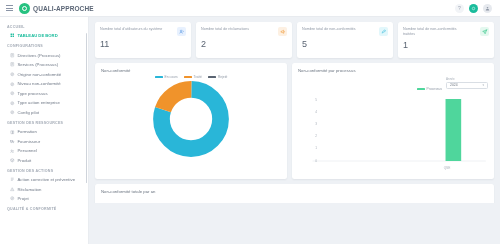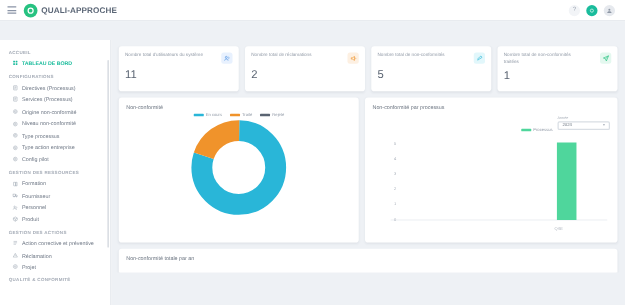--- a/index.html
+++ b/index.html
@@ -28,21 +28,21 @@
   .topbar-right { margin-left: auto; display: flex; align-items: center; gap: 5px; padding-right: 2px; }
   .ic-round {
     width: 9px; height: 9px; border-radius: 50%; background: #f2f4f7;
     display: flex; align-items: center; justify-content: center;
     font-size: 5px; color: #9aa3b0; cursor: pointer;
   }
   .ic-round.green { background: #1abc9c; color: #fff; }
   .ic-round.av { background: #e6e9ee; color: #8d96a4; }
 
   
-  .body-row { display: flex; height: 186px; margin-top: 15px; }
+  .body-row { display: flex; height: 186px; }
 
   
   .sidebar {
     width: 89px; background: #ffffff; height: 227px; overflow: hidden;
     position: relative; border-right: 1px solid #e9ecf0; padding-top: 4px;
   }
   .sb-scroll { position: absolute; right: 1px; top: 16px; width: 1.5px; height: 150px; background: #cfd4db; border-radius: 1px; }
   .sb-section {
     font-size: 3.6px; color: #a4abb6; letter-spacing: .25px; font-weight: bold;
     padding: 4px 0 2px 7px; text-transform: uppercase;

